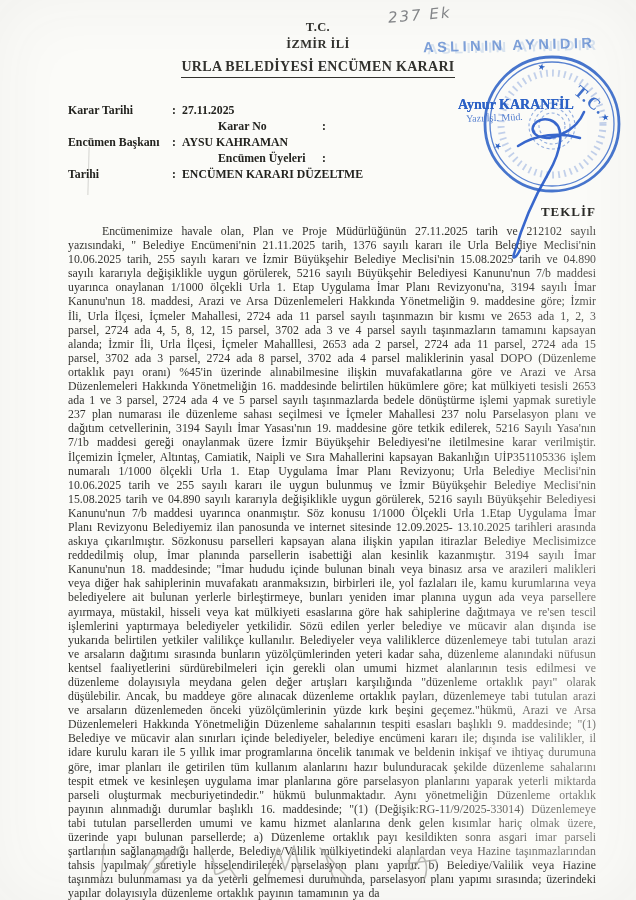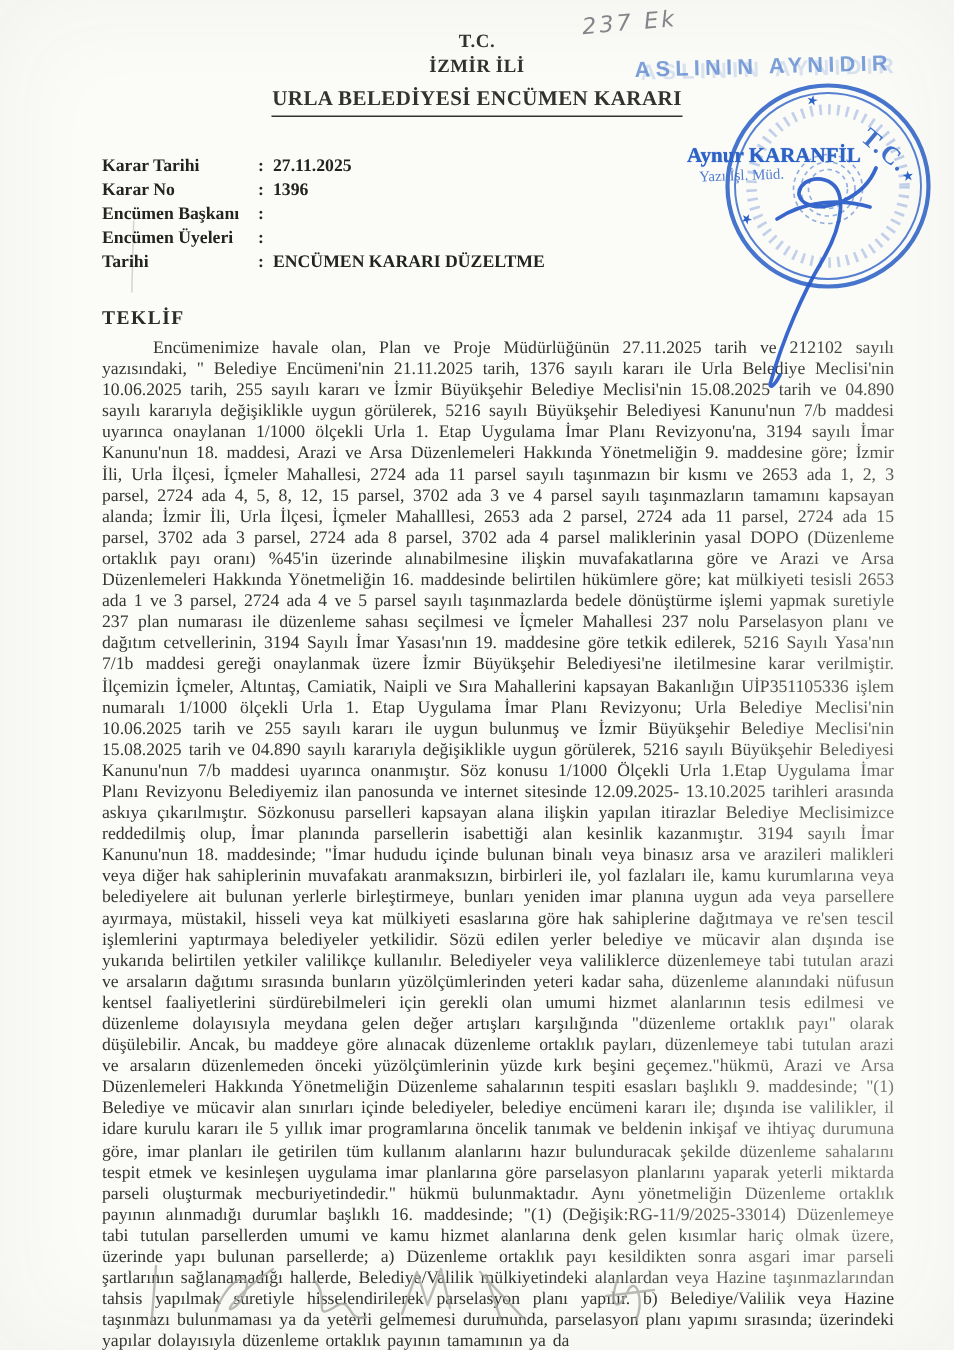--- a/index.html
+++ b/index.html
@@ -60,29 +60,29 @@
   .signature{position:absolute;top:98px;left:488px;z-index:3;}
 
   
   .margin-mark{
     position:absolute;left:88px;top:147px;width:1.2px;height:48px;
     background:#b5b5b0;opacity:.55;transform:rotate(1.5deg);
   }
 
   
   .meta{position:absolute;top:102px;left:68px;font-size:11.8px;font-weight:bold;color:#23231f;}
-  .meta-row{display:flex;line-height:16px;}
+  .meta-row{display:flex;line-height:16px;justify-content:center;}
   .meta-label{width:104px;flex:0 0 auto;}
   .meta-sep{width:10px;flex:0 0 auto;}
   .meta-value{width:300px;}
 
   
   .teklif{
     position:absolute;top:204px;left:68px;width:528px;
-    text-align:left;font-size:13px;font-weight:bold;letter-spacing:1px;
+    text-align:right;font-size:13px;font-weight:bold;letter-spacing:1px;
     color:#2b2b27;
   }
 
   
   .body-text{
     position:absolute;top:224px;left:68px;width:528px;
     font-size:11.8px;line-height:14.1px;
     text-align:justify;text-indent:34px;
     color:#343430;word-spacing:1.5px;
   }
@@ -142,25 +142,25 @@
 
   <div class="meta">
     <div class="meta-row">
       <span class="meta-label">Karar Tarihi</span>
       <span class="meta-sep">:</span>
       <span class="meta-value">27.11.2025</span>
     </div>
     <div class="meta-row">
       <span class="meta-label">Karar No</span>
       <span class="meta-sep">:</span>
-      <span class="meta-value">1396</span>
     </div>
     <div class="meta-row">
       <span class="meta-label">Encümen Başkanı</span>
       <span class="meta-sep">:</span>
+      <span class="meta-value">AYSU KAHRAMAN</span>
     </div>
     <div class="meta-row">
       <span class="meta-label">Encümen Üyeleri</span>
       <span class="meta-sep">:</span>
     </div>
     <div class="meta-row">
       <span class="meta-label">Tarihi</span>
       <span class="meta-sep">:</span>
       <span class="meta-value">ENCÜMEN KARARI DÜZELTME</span>
     </div>

